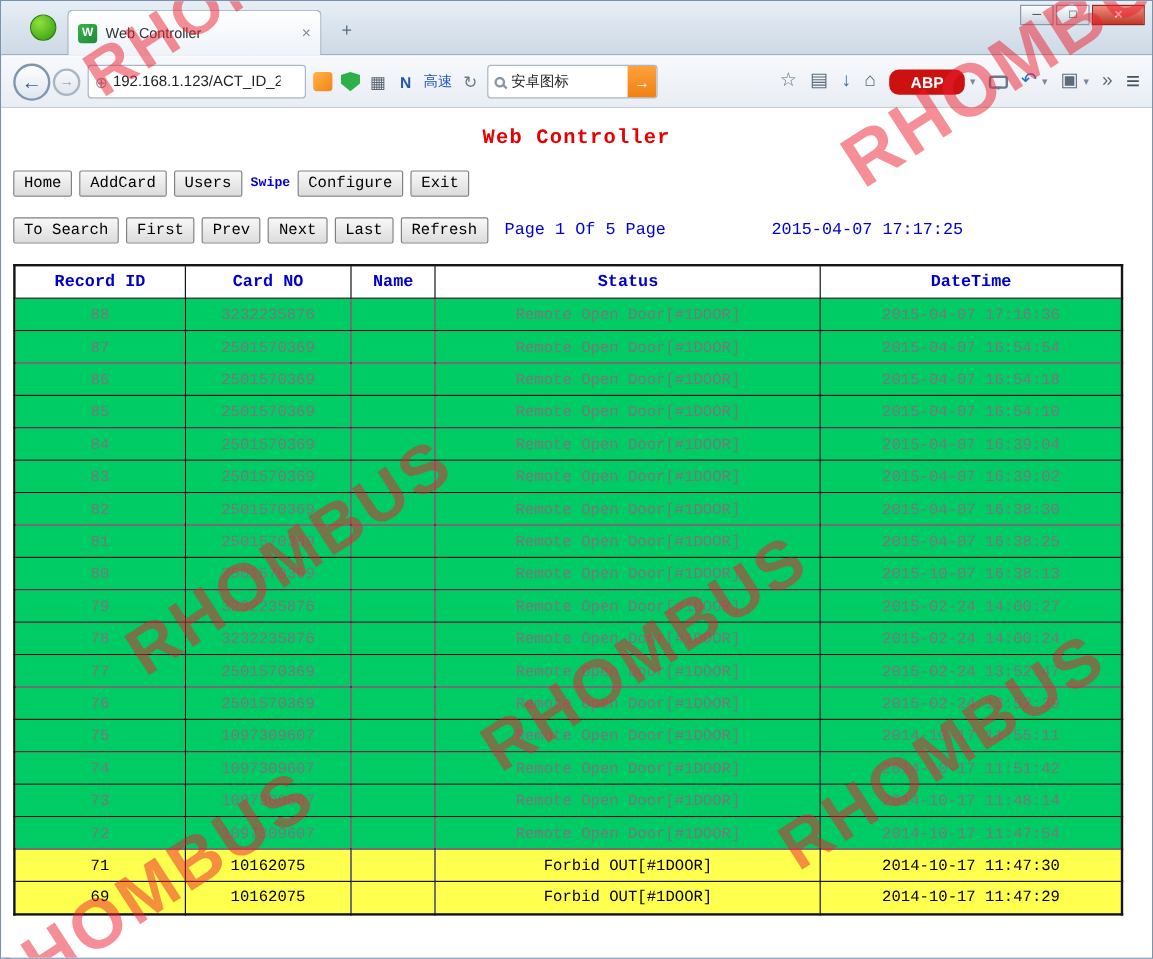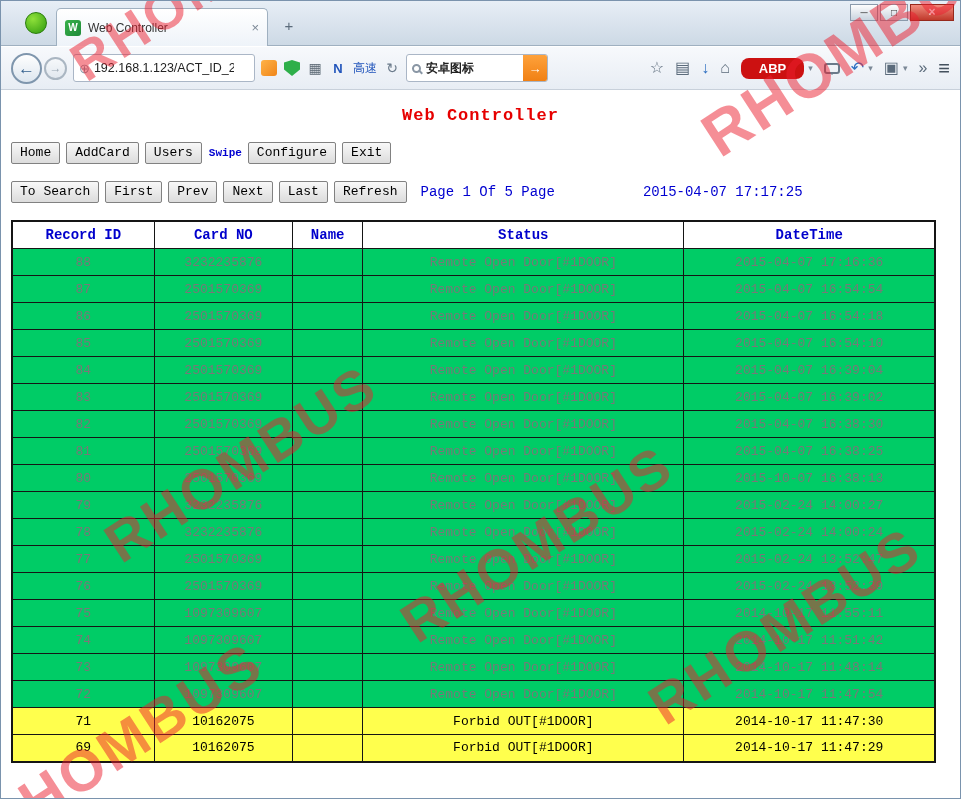--- a/index.html
+++ b/index.html
@@ -94,21 +94,21 @@
   .nscript { color: #2255bb; font-weight: bold; font-size: 13px; }
   .speed { color: #2255bb; font-size: 12px; white-space: nowrap; cursor: pointer; }
   .reload { color: #6a7a8a; font-size: 14px; }
   .search-box {
     height: 28px; width: 142px; background: #fff;
     border: 1px solid #aab6c6; border-radius: 3px;
     display: flex; align-items: center; padding: 0 0 0 5px; flex: 0 0 auto; overflow: hidden;
   }
   .mag { width: 9px; height: 9px; border: 2px solid #8a97a5; border-radius: 50%; position: relative; margin-right: 5px; flex: 0 0 auto; }
   .mag:after { content: ''; position: absolute; width: 5px; height: 2px; background: #8a97a5; transform: rotate(45deg); right: -4px; bottom: -2px; }
-  .search-input { border: none; outline: none; flex: 1; min-width: 0; font-size: 12px; color: #222; background: transparent; font-weight: bold; }
+  .search-input { border: none; outline: none; flex: 1; min-width: 0; font-size: 12px; color: #222; background: transparent; }
   .search-go {
     width: 24px; height: 28px; background: linear-gradient(180deg,#ffa33c,#f07f12);
     color: #fff; border: none; font-size: 13px; cursor: pointer; flex: 0 0 auto;
   }
   .right-icons { display: flex; align-items: center; gap: 11px; margin-left: auto; }
   .tb-icon { font-size: 16px; color: #5b6b7b; cursor: pointer; line-height: 1; }
   .tb-icon.blue { color: #2d6fc1; }
   .abp {
     background: #cc1111; color: #fff; font-weight: bold; font-size: 13px;
     border-radius: 8px; padding: 3px 18px; cursor: pointer;

